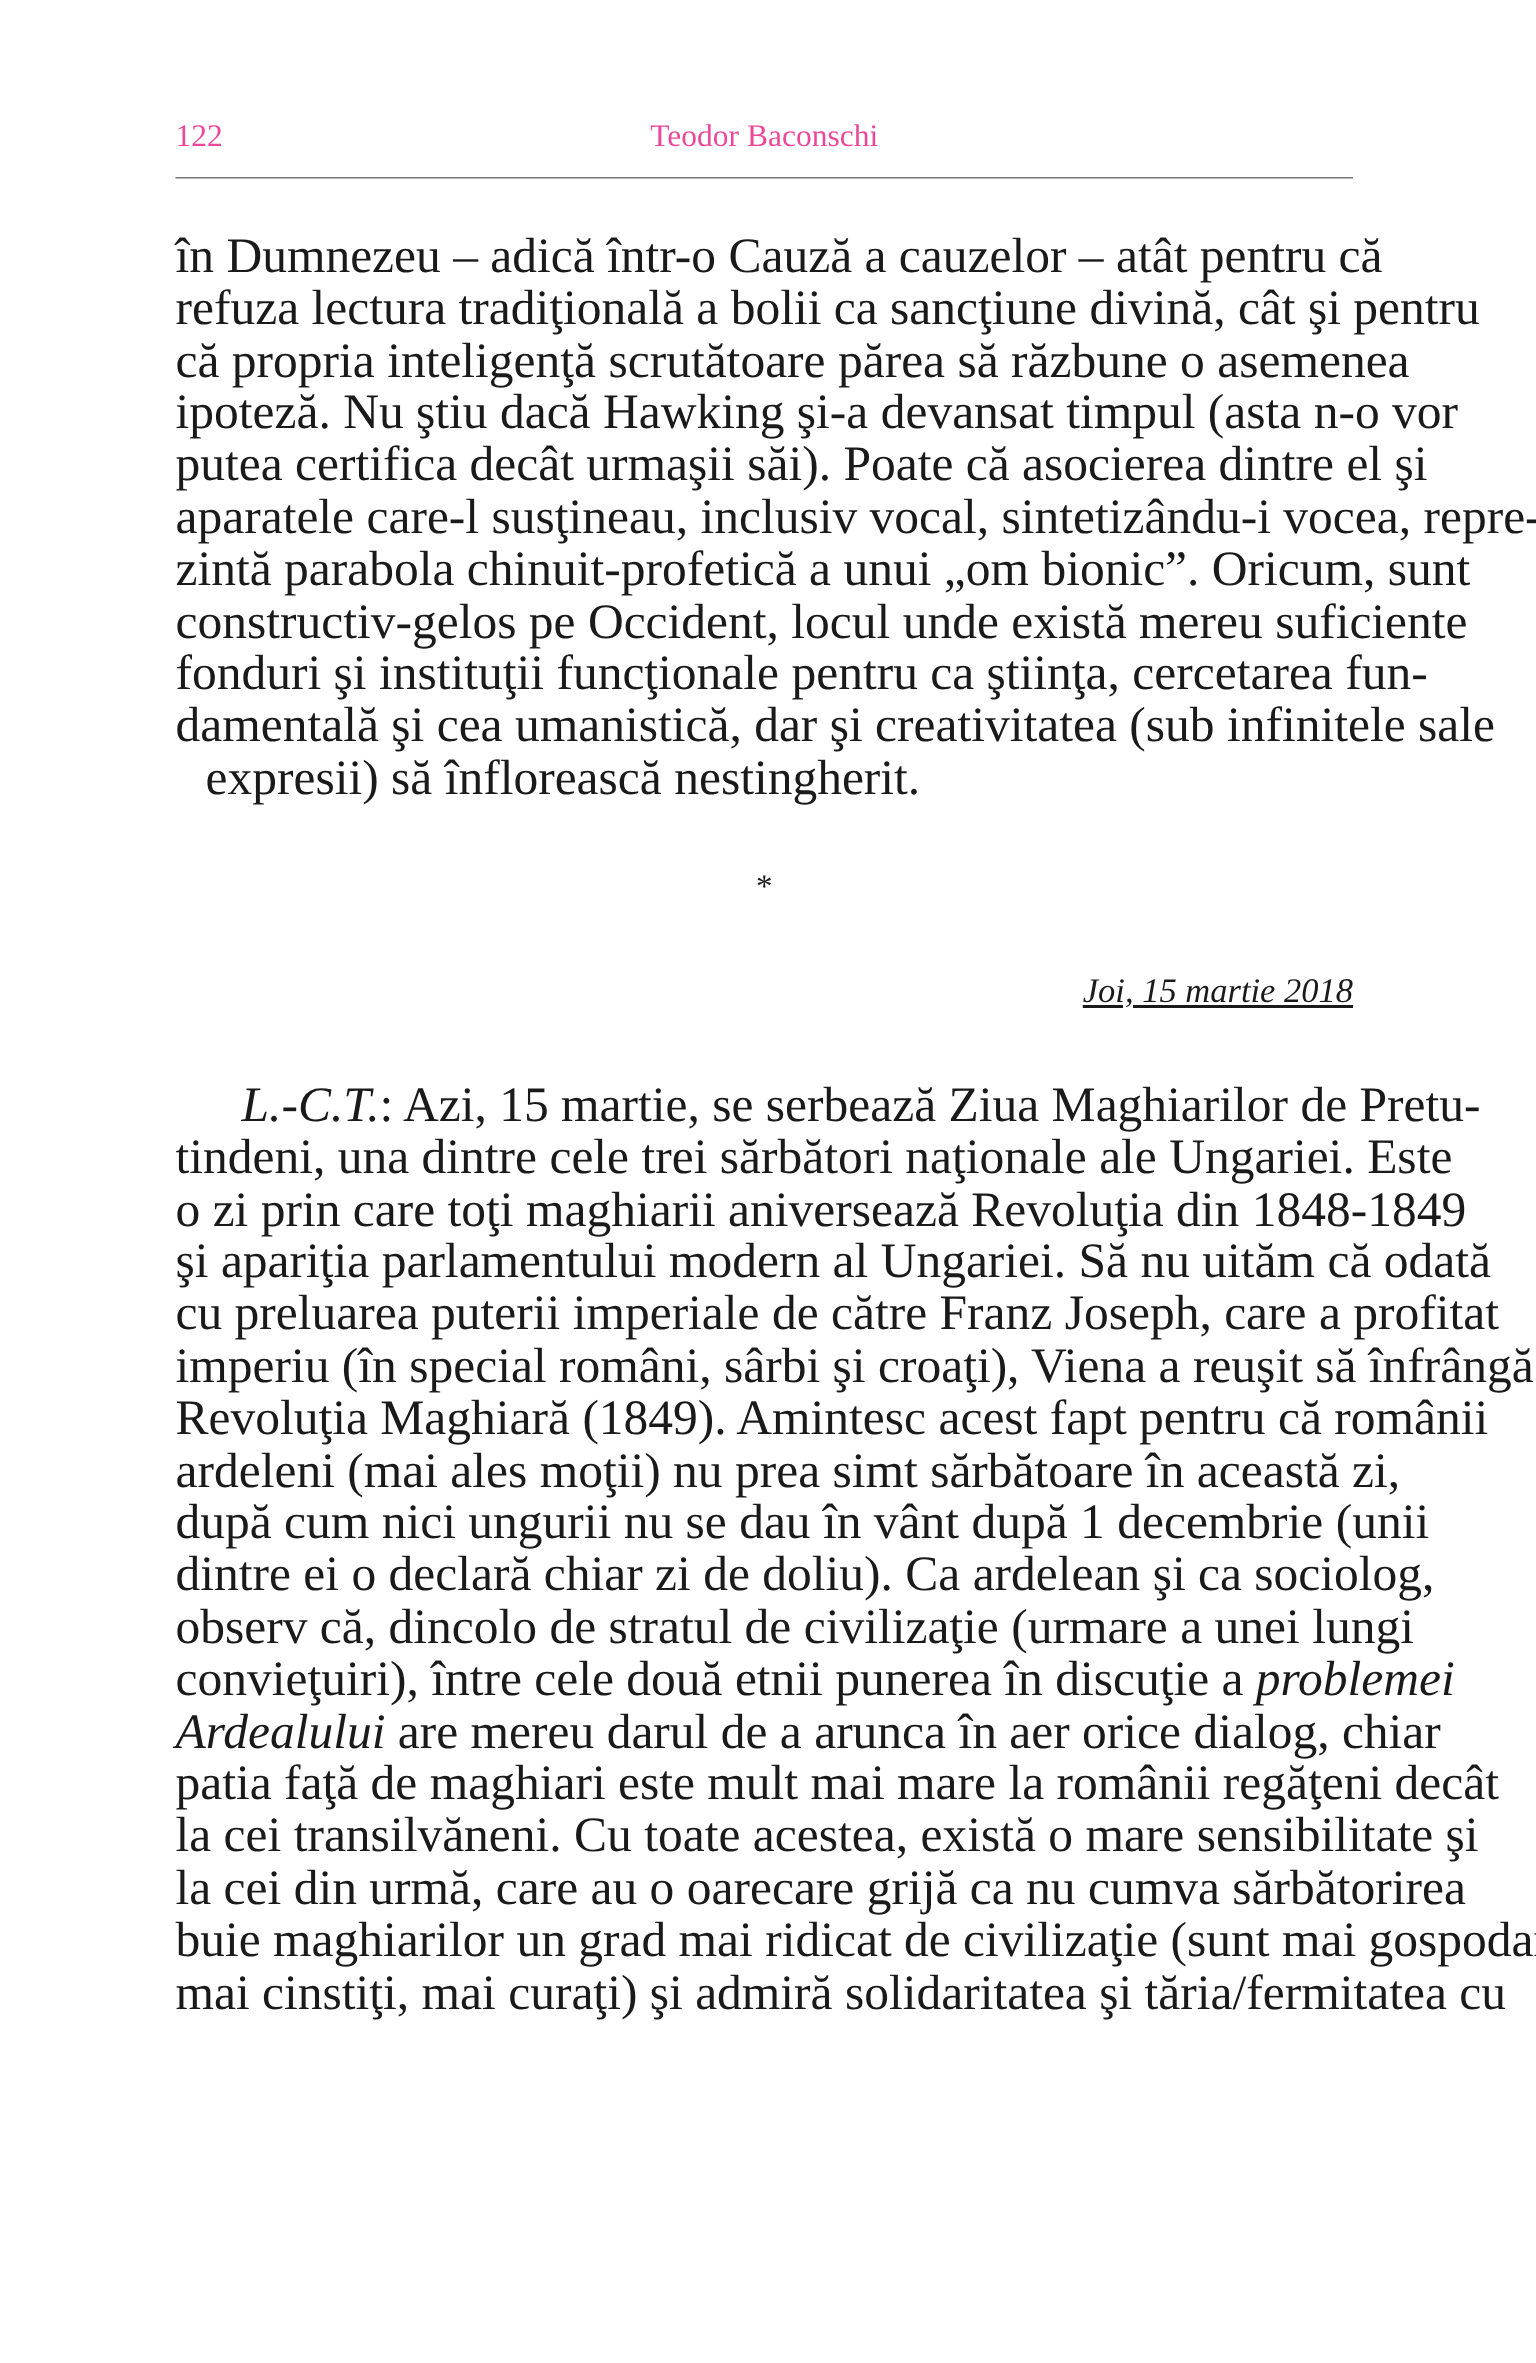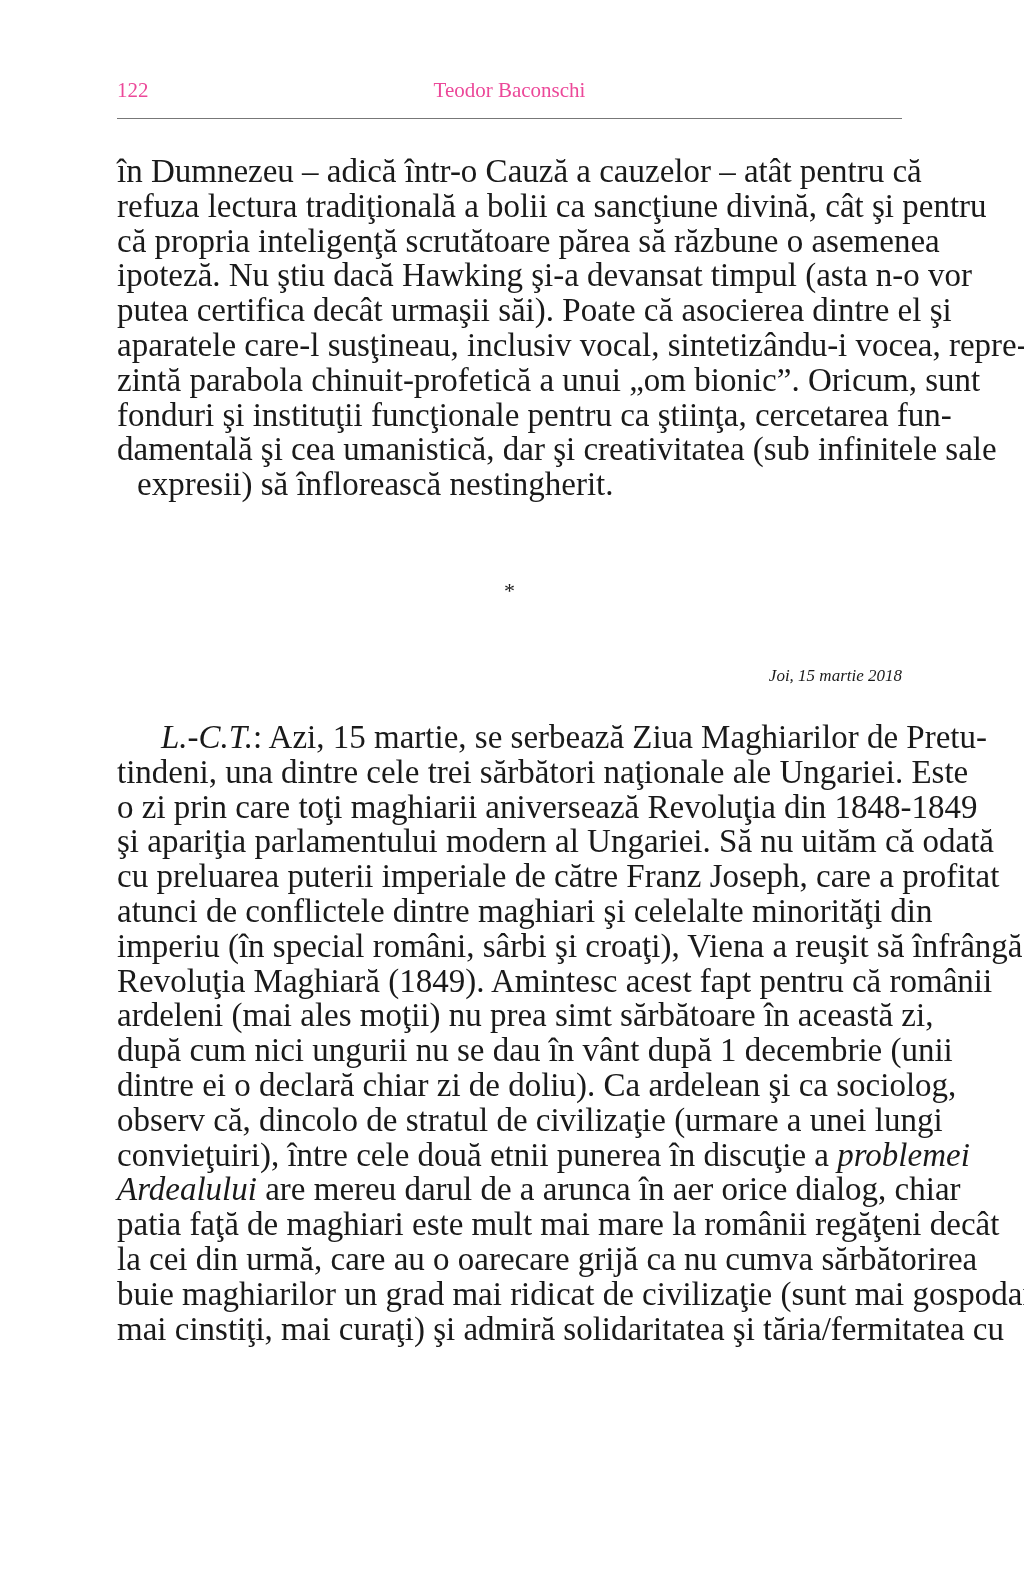--- a/index.html
+++ b/index.html
@@ -76,24 +76,25 @@
     .separator {
       position: absolute;
       top: 578px;
       left: 0;
       width: 785px;
       text-align: center;
       font-size: 22px;
     }
     .date {
       position: absolute;
-      top: 666px;
+      top: 648px;
       right: 0;
-      font-size: 17px;
+      font-size: 23px;
       font-style: italic;
+      text-decoration: underline;
     }
     .it { font-style: italic; }
   </style>
 </head>
 <body>
 
 <div class="page">
 
   <div class="header">
     <span class="page-number">122</span>
@@ -102,43 +103,44 @@
   <div class="header-rule"></div>
 
   <div class="block block-1">
     <span class="line">în Dumnezeu – adică într-o Cauză a cauzelor – atât pentru că</span>
     <span class="line">refuza lectura tradiţională a bolii ca sancţiune divină, cât şi pentru</span>
     <span class="line">că propria inteligenţă scrutătoare părea să răzbune o asemenea</span>
     <span class="line">ipoteză. Nu ştiu dacă Hawking şi-a devansat timpul (asta n-o vor</span>
     <span class="line">putea certifica decât urmaşii săi). Poate că asocierea dintre el şi</span>
     <span class="line">aparatele care-l susţineau, inclusiv vocal, sintetizându-i vocea, repre-</span>
     <span class="line">zintă parabola chinuit-profetică a unui „om bionic”. Oricum, sunt</span>
+    <span class="line">constructiv-gelos pe Occident, locul unde există mereu suficiente</span>
     <span class="line">fonduri şi instituţii funcţionale pentru ca ştiinţa, cercetarea fun-</span>
     <span class="line">damentală şi cea umanistică, dar şi creativitatea (sub infinitele sale</span>
     <span class="line last">expresii) să înflorească nestingherit.</span>
   </div>
 
   <div class="separator">*</div>
 
   <div class="date">Joi, 15 martie 2018</div>
 
   <div class="block block-2">
     <span class="line indent"><span class="it">L.-C.T.</span><span>: Azi, 15 martie, se serbează Ziua Maghiarilor de Pretu-</span></span>
     <span class="line">tindeni, una dintre cele trei sărbători naţionale ale Ungariei. Este</span>
     <span class="line">o zi prin care toţi maghiarii aniversează Revoluţia din 1848-1849</span>
     <span class="line">şi apariţia parlamentului modern al Ungariei. Să nu uităm că odată</span>
     <span class="line">cu preluarea puterii imperiale de către Franz Joseph, care a profitat</span>
-    <span class="line">atunci de conflictele dintre maghiari şi celelalte minorităţi din</span>
     <span class="line">imperiu (în special români, sârbi şi croaţi), Viena a reuşit să înfrângă</span>
     <span class="line">Revoluţia Maghiară (1849). Amintesc acest fapt pentru că românii</span>
     <span class="line">ardeleni (mai ales moţii) nu prea simt sărbătoare în această zi,</span>
     <span class="line">după cum nici ungurii nu se dau în vânt după 1 decembrie (unii</span>
     <span class="line">dintre ei o declară chiar zi de doliu). Ca ardelean şi ca sociolog,</span>
     <span class="line">observ că, dincolo de stratul de civilizaţie (urmare a unei lungi</span>
     <span class="line"><span>convieţuiri), între cele două etnii punerea în discuţie a </span><span class="it">problemei</span></span>
     <span class="line"><span class="it">Ardealului</span><span> are mereu darul de a arunca în aer orice dialog, chiar</span></span>
     <span class="line">patia faţă de maghiari este mult mai mare la românii regăţeni decât</span>
+    <span class="line">la cei transilvăneni. Cu toate acestea, există o mare sensibilitate şi</span>
     <span class="line">la cei din urmă, care au o oarecare grijă ca nu cumva sărbătorirea</span>
     <span class="line">buie maghiarilor un grad mai ridicat de civilizaţie (sunt mai gospodari,</span>
     <span class="line">mai cinstiţi, mai curaţi) şi admiră solidaritatea şi tăria/fermitatea cu</span>
   </div>
 
 </div>
 
 </body></html>

